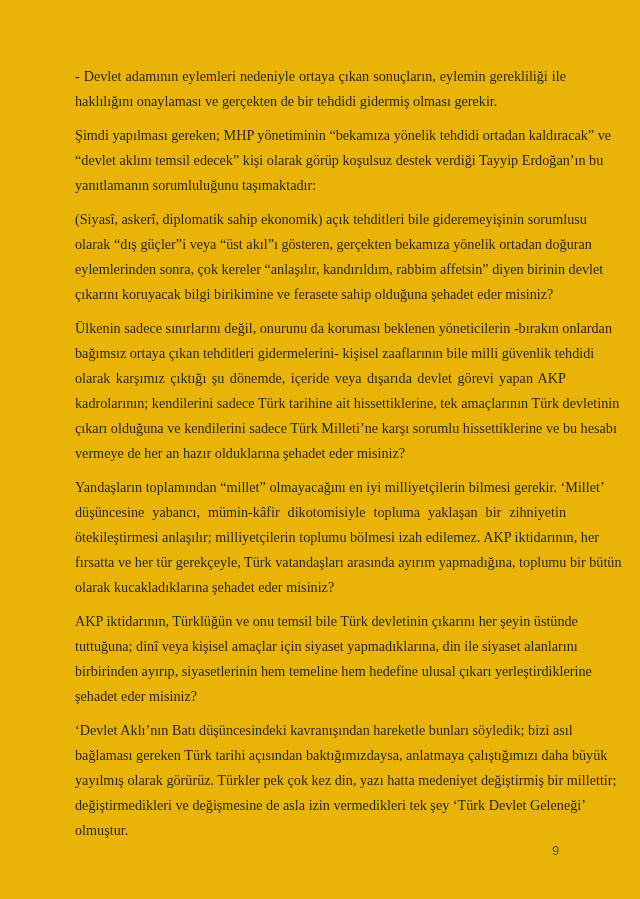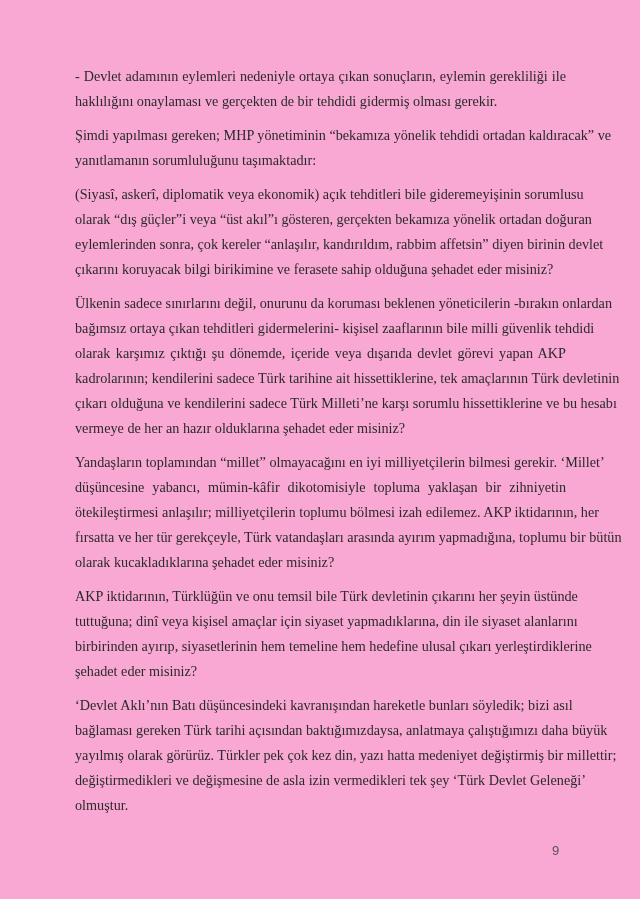--- a/index.html
+++ b/index.html
@@ -1,19 +1,19 @@
 <!DOCTYPE html>
 <html><head>
 <meta charset="utf-8">
 <style>
   html, body { margin: 0; padding: 0; background: #ffffff; }
   body { width: 640px; height: 899px; position: relative; overflow: hidden; }
   .page {
     position: absolute; left: 0; top: 0; width: 640px; height: 899px;
-    background: #f9a8d4;
+    background: #eab308;
   }
   .text-block {
     position: absolute; left: 75px; top: 64px; width: 491px;
     font-family: "Liberation Serif", "DejaVu Serif", serif;
     font-size: 14.2px; color: #2a2a2a;
   }
   .para { margin: 0 0 9px 0; }
   .line {
     display: block; height: 25px; line-height: 25px;
     text-align: justify; text-align-last: justify; white-space: nowrap;
@@ -31,25 +31,26 @@
 <div class="page">
   <div class="text-block">
 
     <div class="para">
       <span class="line">- Devlet adamının eylemleri nedeniyle ortaya çıkan sonuçların, eylemin gerekliliği ile</span>
       <span class="line last">haklılığını onaylaması ve gerçekten de bir tehdidi gidermiş olması gerekir.</span>
     </div>
 
     <div class="para">
       <span class="line">Şimdi yapılması gereken; MHP yönetiminin “bekamıza yönelik tehdidi ortadan kaldıracak” ve</span>
+      <span class="line">“devlet aklını temsil edecek” kişi olarak görüp koşulsuz destek verdiği Tayyip Erdoğan’ın bu</span>
       <span class="line last">yanıtlamanın sorumluluğunu taşımaktadır:</span>
     </div>
 
     <div class="para">
-      <span class="line">(Siyasî, askerî, diplomatik veya ekonomik) açık tehditleri bile gideremeyişinin sorumlusu</span>
+      <span class="line">(Siyasî, askerî, diplomatik sahip ekonomik) açık tehditleri bile gideremeyişinin sorumlusu</span>
       <span class="line">olarak “dış güçler”i veya “üst akıl”ı gösteren, gerçekten bekamıza yönelik ortadan doğuran</span>
       <span class="line">eylemlerinden sonra, çok kereler “anlaşılır, kandırıldım, rabbim affetsin” diyen birinin devlet</span>
       <span class="line last">çıkarını koruyacak bilgi birikimine ve ferasete sahip olduğuna şehadet eder misiniz?</span>
     </div>
 
     <div class="para">
       <span class="line">Ülkenin sadece sınırlarını değil, onurunu da koruması beklenen yöneticilerin -bırakın onlardan</span>
       <span class="line">bağımsız ortaya çıkan tehditleri gidermelerini- kişisel zaaflarının bile milli güvenlik tehdidi</span>
       <span class="line">olarak karşımız çıktığı şu dönemde, içeride veya dışarıda devlet görevi yapan AKP</span>
       <span class="line">kadrolarının; kendilerini sadece Türk tarihine ait hissettiklerine, tek amaçlarının Türk devletinin</span>

